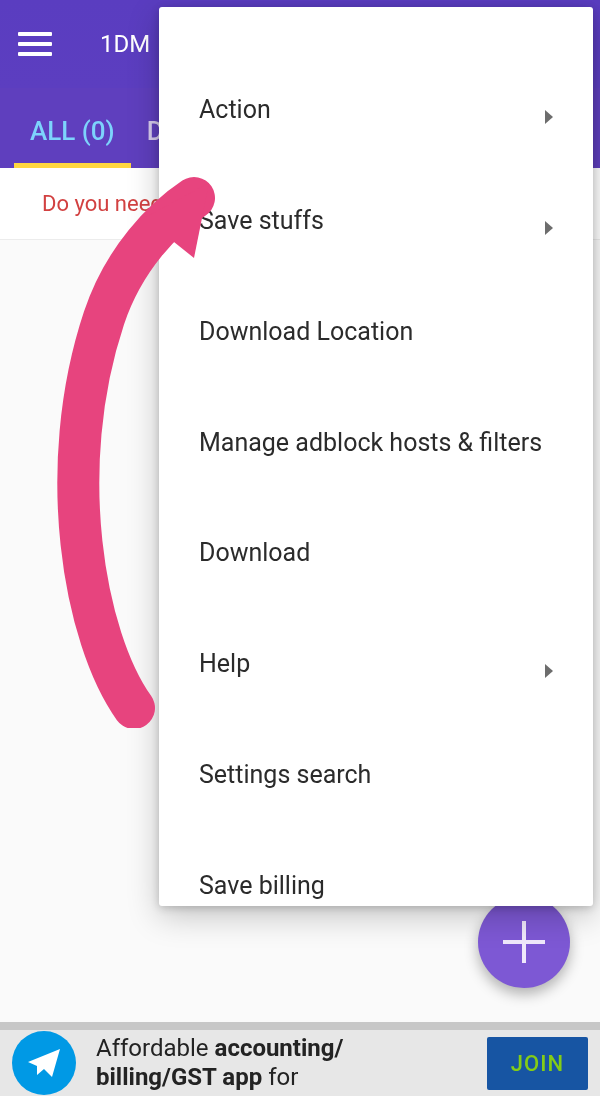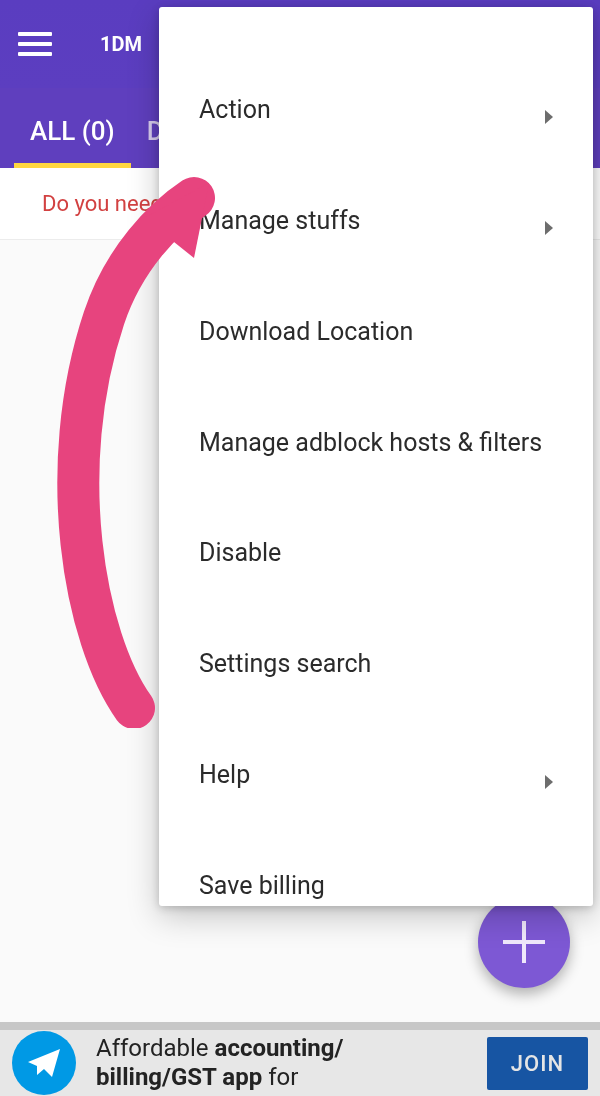--- a/index.html
+++ b/index.html
@@ -28,40 +28,40 @@
     cursor: pointer;
   }
   .hamburger span {
     display: block;
     width: 34px;
     height: 4px;
     background: #fff;
     border-radius: 1px;
   }
   .app-title {
-    font-size: 20px;
-    font-weight: 700;
+    font-size: 24px;
+    font-weight: 400;
   }
   .tab-bar {
     background: #5f3fbe;
     height: 80px;
     display: flex;
     align-items: flex-end;
     color: #d6cbed;
     font-size: 26px;
     font-weight: 500;
     padding: 0 14px;
     position: relative;
   }
   .tab {
     padding: 22px 16px;
     cursor: pointer;
     position: relative;
   }
-  .tab.active { color: #ffffff; }
+  .tab.active { color: #7dd3fc; }
   .tab.active::after {
     content: "";
     position: absolute;
     left: 0; right: 0; bottom: 0;
     height: 5px;
     background: #ffd740;
   }
   .notice-bar {
     height: 72px;
     background: #fff;
@@ -150,21 +150,21 @@
     flex-shrink: 0;
   }
   .ad-text {
     flex: 1;
     color: #232323;
     font-size: 24px;
     line-height: 1.2;
   }
   .ad-btn {
     background: #1755a3;
-    color: #e5e5e5;
+    color: #84cc16;
     font-size: 22px;
     letter-spacing: 1px;
     padding: 14px 24px;
     border-radius: 2px;
     font-weight: 500;
   }
   
   .arrow-svg {
     position: absolute;
     top: 168px;
@@ -198,38 +198,38 @@
 </div>
 
 <div class="content-area"></div>
 
 <div class="menu-panel">
   <div class="menu-item">
     <span>Action</span>
     <span class="chevron"></span>
   </div>
   <div class="menu-item">
-    <span>Manage stuffs</span>
+    <span>Save stuffs</span>
     <span class="chevron"></span>
   </div>
   <div class="menu-item">
     <span>Download Location</span>
   </div>
   <div class="menu-item">
     <span>Manage adblock hosts &amp; filters</span>
   </div>
   <div class="menu-item">
-    <span>Disable</span>
-  </div>
-  <div class="menu-item">
-    <span>Settings search</span>
+    <span>Download</span>
   </div>
   <div class="menu-item">
     <span>Help</span>
     <span class="chevron"></span>
+  </div>
+  <div class="menu-item">
+    <span>Settings search</span>
   </div>
   <div class="menu-item">
     <span>Save billing</span>
   </div>
 </div>
 
 <svg class="arrow-svg" viewBox="0 0 200 560">
   <path d="M 90 540 C 40 470 10 300 60 150 C 80 90 120 50 150 30" stroke="#e7447e" stroke-width="42" fill="none" stroke-linecap="round"></path>
   <path d="M 100 50 L 165 15 L 150 90 Z" fill="#e7447e"></path>
 </svg>

